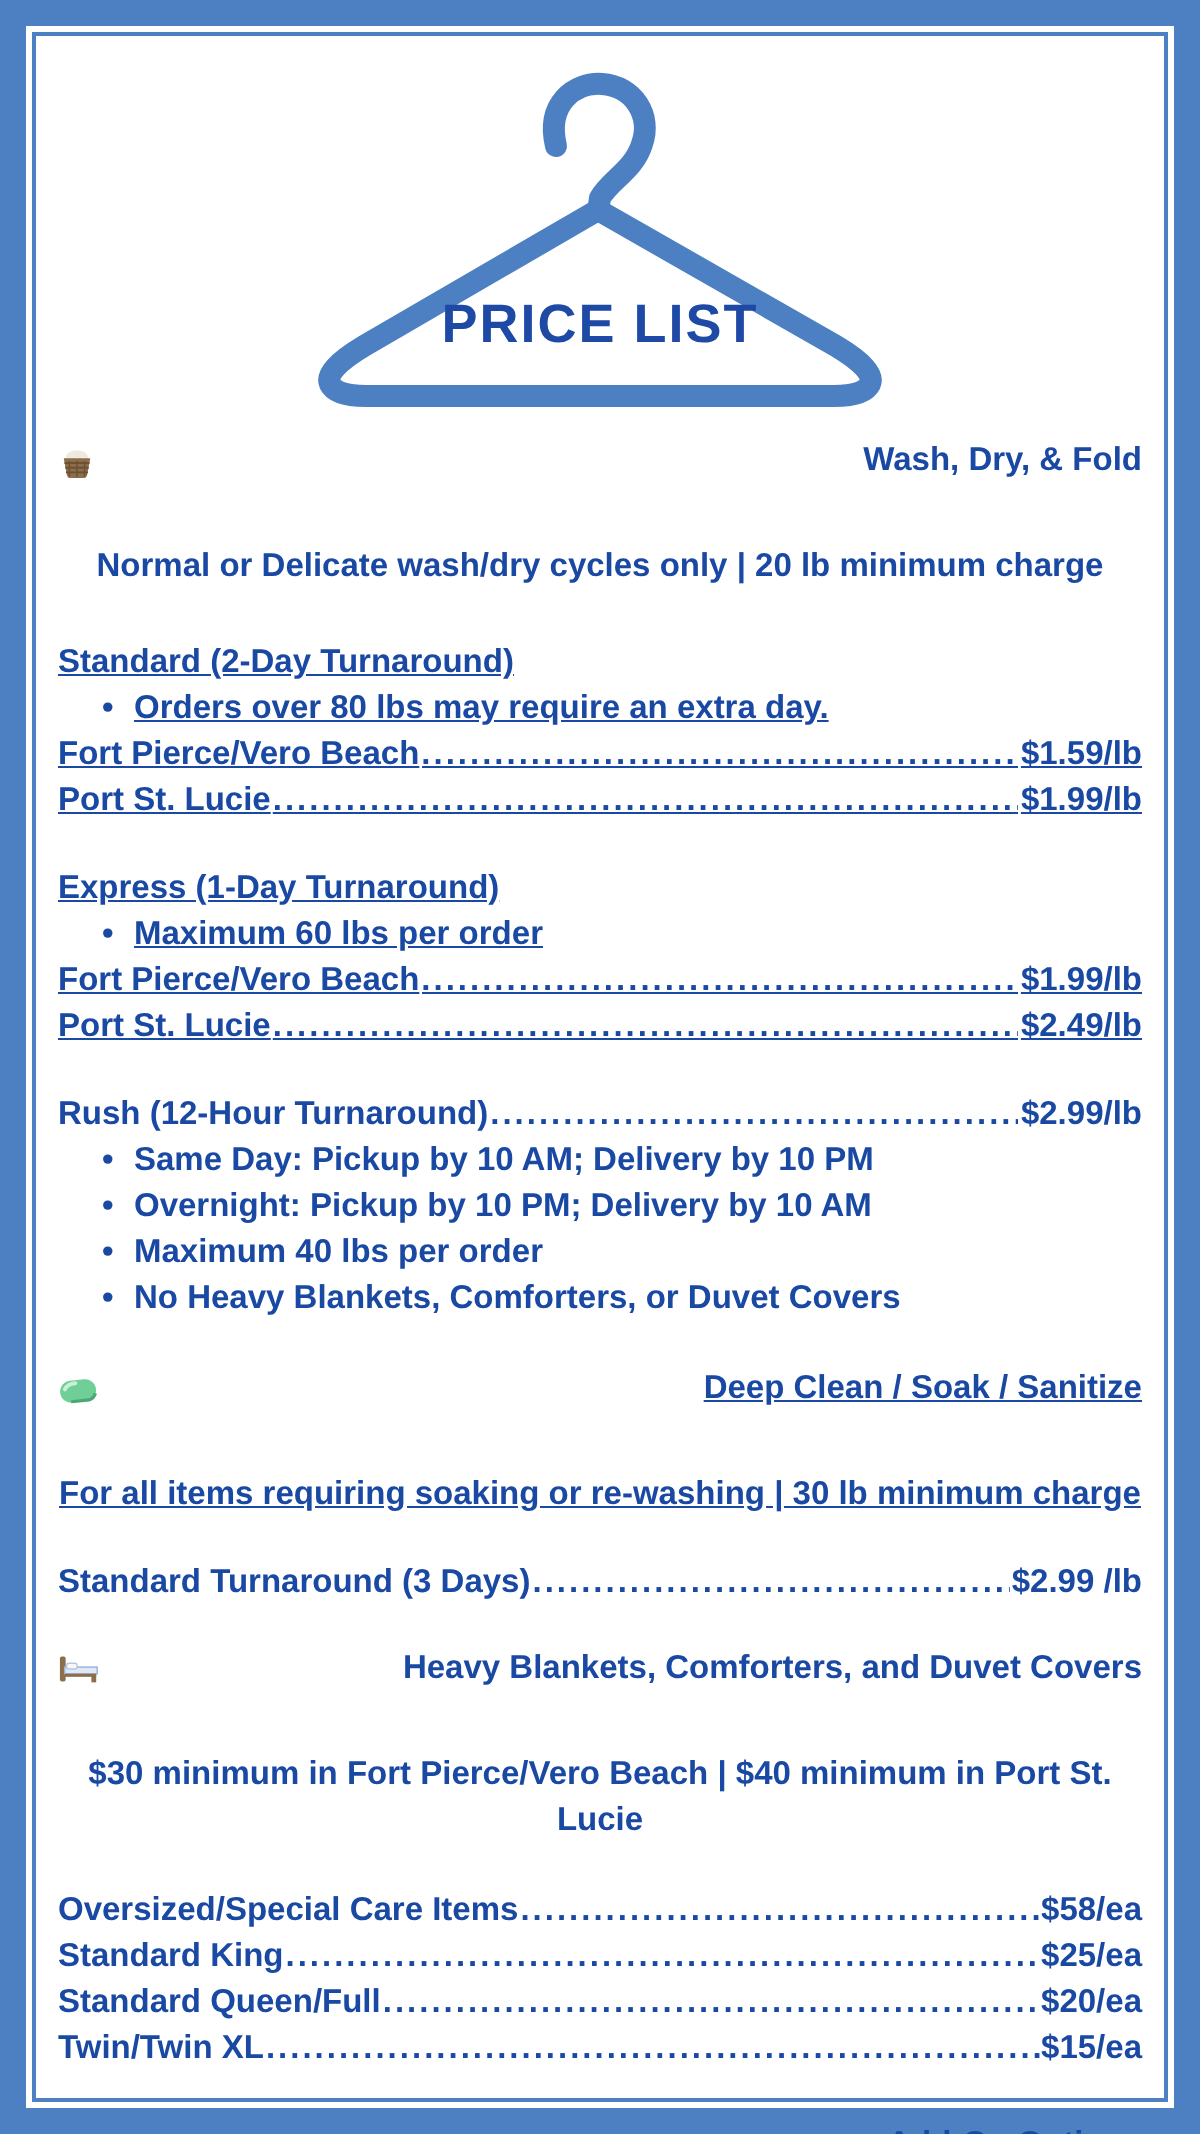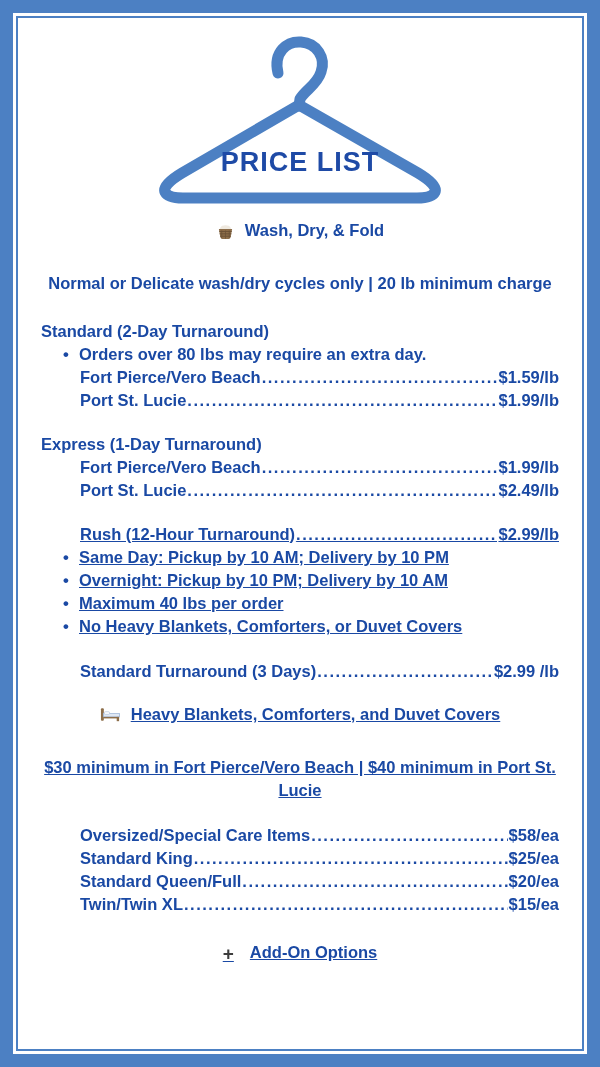--- a/index.html
+++ b/index.html
@@ -3,43 +3,43 @@
 <meta charset="utf-8">
 <style>
   html,body{margin:0;padding:0;}
   body{
     width:600px;height:1067px;position:relative;background:#ffffff;
     font-family:"Liberation Sans",sans-serif;font-weight:bold;
     color:#1a49a4;overflow:hidden;
   }
   .frame-outer{position:absolute;inset:0;border:13px solid #4c80c3;pointer-events:none;}
   .frame-line{position:absolute;inset:16px;border:2.5px solid #4c80c3;pointer-events:none;}
-  .content{position:absolute;left:19px;right:19px;top:19px;bottom:19px;padding:0 22px;font-size:16.5px;line-height:23px;}
+  .content{position:absolute;left:19px;right:19px;top:19px;bottom:19px;padding:0 10px;font-size:16.5px;line-height:23px;}
   .hanger-wrap{position:relative;width:300px;height:172px;margin:16px auto 12px auto;}
   .hanger-wrap svg{display:block;}
   .hanger-title{
     position:absolute;left:0;right:0;top:116px;text-align:center;
     font-size:27px;letter-spacing:1px;color:#1e4aa6;
   }
   .center{text-align:center;margin-top:30px;}
-  .sec-head{display:flex;align-items:center;justify-content:center;gap:10px;}
+  .sec-head{display:flex;align-items:center;justify-content:space-between;gap:10px;}
   .sec-head .ic{display:inline-flex;align-items:center;}
   .row{display:flex;align-items:baseline;}
-  .row .lbl{white-space:nowrap;margin-left:39px;}
+  .row .lbl{white-space:nowrap;}
   .row .dots{flex:1;overflow:hidden;white-space:nowrap;margin:0 1px;}
   .row .dots::after{
     content:"........................................................................................................................................................................................................";
     letter-spacing:1.5px;
   }
   .row .prc{white-space:nowrap;}
   .bullet{position:relative;padding-left:38px;}
   .bullet::before{content:"\2022";position:absolute;left:22px;top:0;}
   .mb-a{margin-bottom:25px;}
-  .mb-b{margin-bottom:21px;}
-  .mb-c{margin-bottom:22px;text-decoration:underline;}
+  .mb-b{margin-bottom:21px;text-decoration:underline;}
+  .mb-c{margin-bottom:22px;}
   .mb-d{margin-bottom:20px;text-align:right;}
   .mb-e{margin-bottom:25px;}
   .plus{color:#3d3d3d;font-size:19px;margin-right:6px;position:relative;top:1px;}
 </style>
 </head>
 <body>
 
 <div class="frame-outer"></div>
 <div class="frame-line"></div>
 
@@ -78,20 +78,21 @@
     </div>
     <div class="row">
       <span class="lbl">Port St. Lucie</span>
       <span class="dots"></span>
       <span class="prc">$1.99/lb</span>
     </div>
   </div>
 
   <div class="mb-b">
     <div>Express (1-Day Turnaround)</div>
+    <div class="bullet">Maximum 60 lbs per order</div>
     <div class="row">
       <span class="lbl">Fort Pierce/Vero Beach</span>
       <span class="dots"></span>
       <span class="prc">$1.99/lb</span>
     </div>
     <div class="row">
       <span class="lbl">Port St. Lucie</span>
       <span class="dots"></span>
       <span class="prc">$2.49/lb</span>
     </div>
@@ -102,20 +103,33 @@
       <span class="lbl">Rush (12-Hour Turnaround)</span>
       <span class="dots"></span>
       <span class="prc">$2.99/lb</span>
     </div>
     <div class="bullet">Same Day: Pickup by 10 AM; Delivery by 10 PM</div>
     <div class="bullet">Overnight: Pickup by 10 PM; Delivery by 10 AM</div>
     <div class="bullet">Maximum 40 lbs per order</div>
     <div class="bullet">No Heavy Blankets, Comforters, or Duvet Covers</div>
   </div>
 
+  <div class="mb-b">
+    <div class="sec-head">
+      <span class="ic">
+        <svg width="20" height="14" viewBox="0 0 20 14" style="transform:rotate(-6deg);">
+          <rect x="1" y="2" width="18" height="11" rx="5.5" fill="#6fcf97"></rect>
+          <path d="M3.5 6 Q5 3.5 9 3.5" stroke="#c9efd9" stroke-width="2" fill="none" stroke-linecap="round"></path>
+          <path d="M6 12.5 h9 a5 5 0 0 0 3.5 -3" stroke="#4aa874" stroke-width="1.6" fill="none"></path>
+        </svg>
+      </span>
+      <span>Deep Clean / Soak / Sanitize</span>
+    </div>
+    <div class="center">For all items requiring soaking or re-washing | 30 lb minimum charge</div>
+  </div>
 
   <div class="mb-d">
     <div class="row">
       <span class="lbl">Standard Turnaround (3 Days)</span>
       <span class="dots"></span>
       <span class="prc">$2.99 /lb</span>
     </div>
   </div>
 
   <div class="mb-c">

